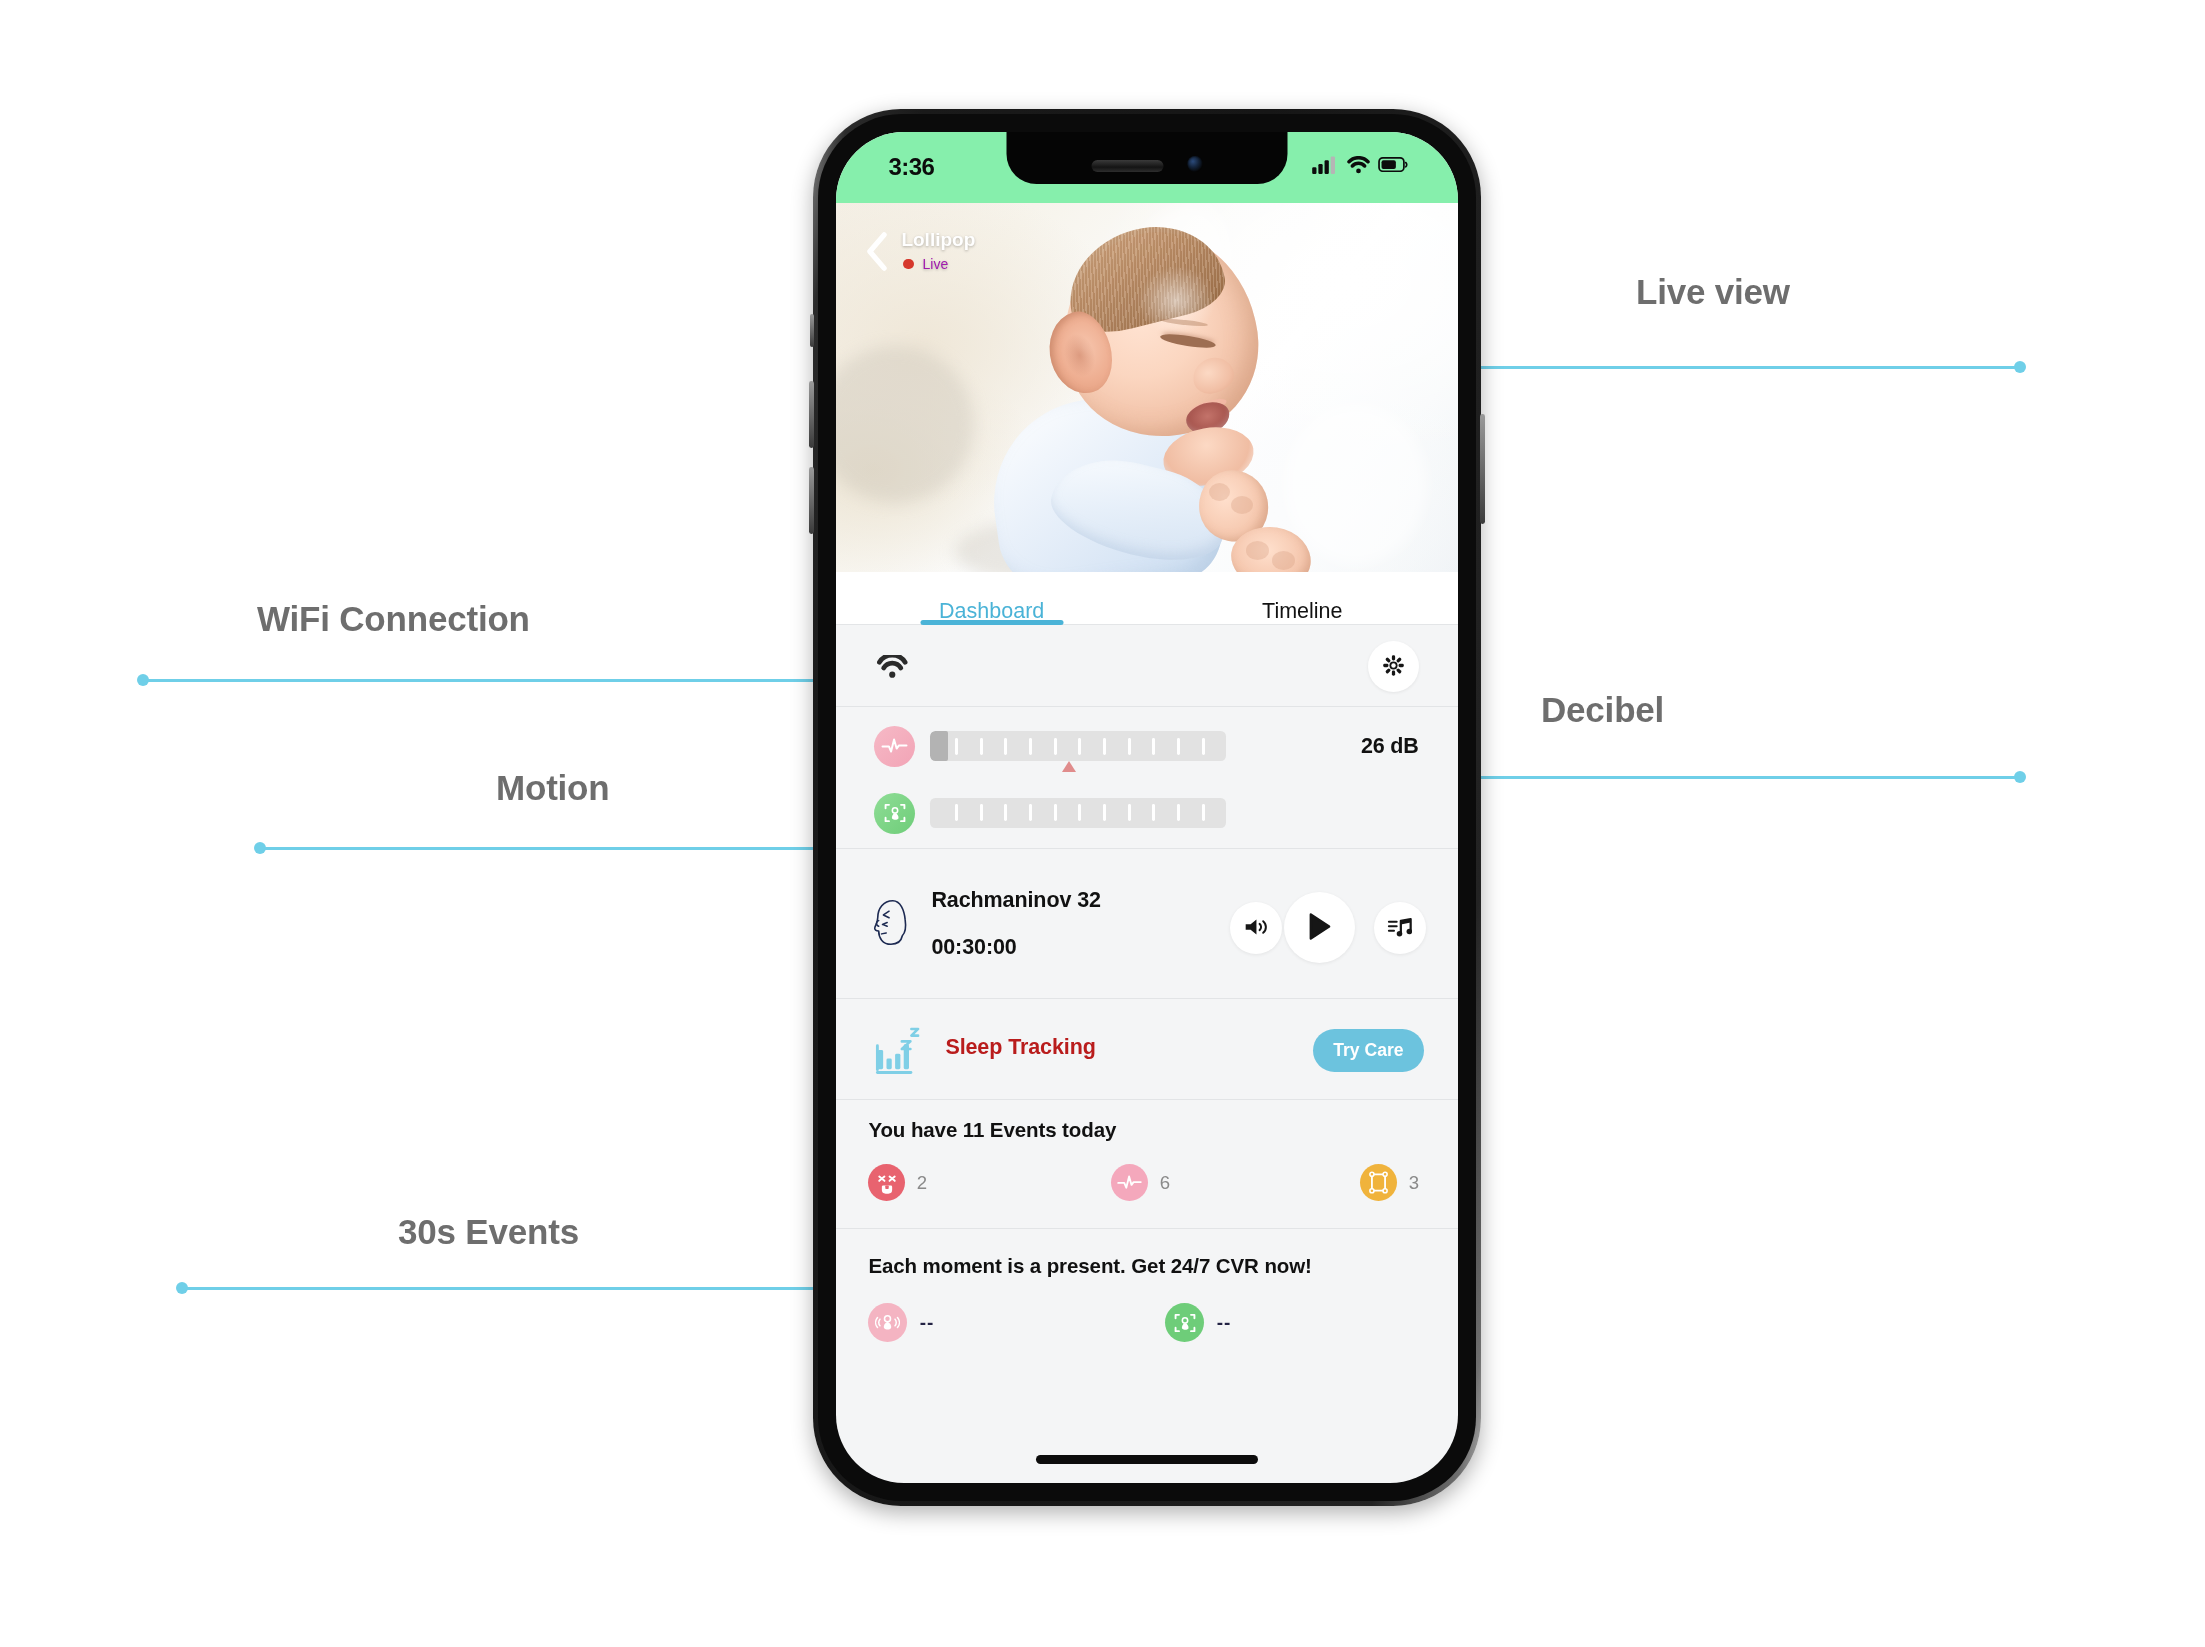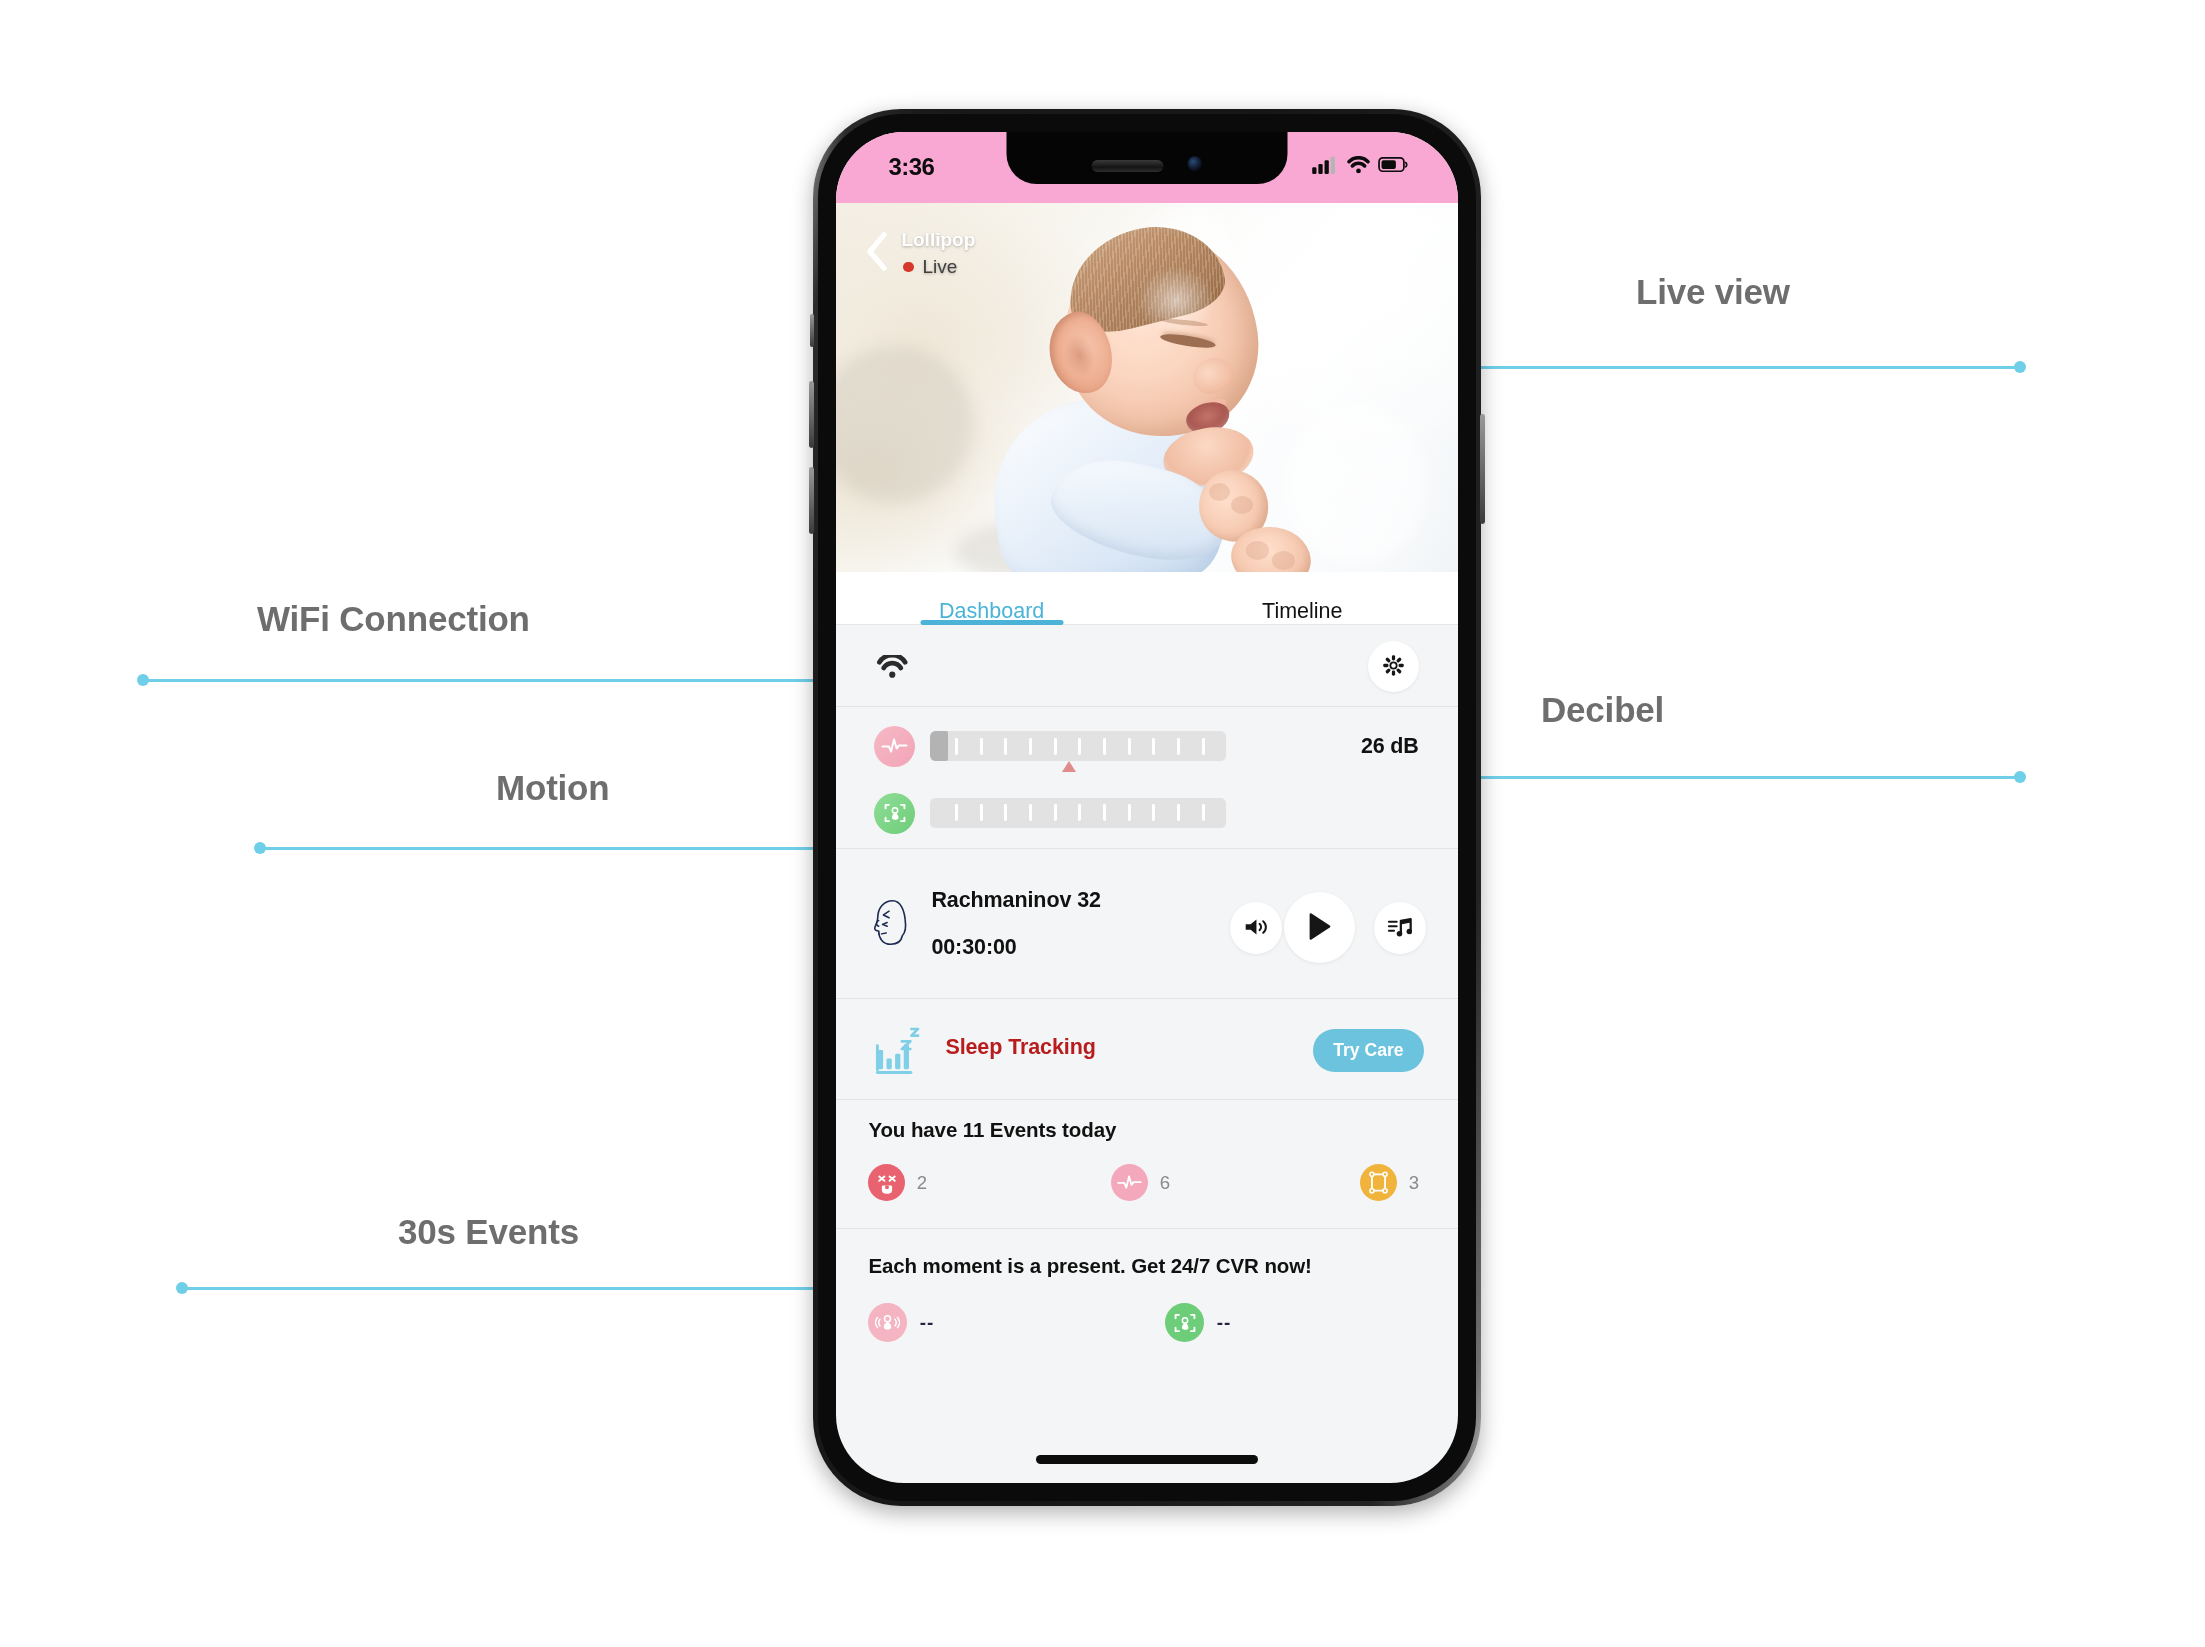--- a/index.html
+++ b/index.html
@@ -69,21 +69,21 @@
   
   .btn-side{position:absolute;background:linear-gradient(180deg,#9a9a9a,#3a3a3a);border-radius:2.4px;}
   .btn-silence{left:-3.3px;top:205px;width:4.3px;height:33px;}
   .btn-volup{left:-3.8px;top:272px;width:4.8px;height:67px;}
   .btn-voldn{left:-3.8px;top:358px;width:4.8px;height:67px;}
   .btn-power{right:-3.8px;top:305px;width:4.8px;height:110px;}
 
   
   .statusbar{
     position:absolute;left:0;top:0;width:100%;height:71px;
-    background:#f9a8d4;
+    background:#86efac;
     z-index:6;
   }
   .sb-time{
     position:absolute;left:52px;top:21px;
     font-size:24px;font-weight:700;color:#0c0c0c;letter-spacing:-0.5px;
   }
   .sb-right{
     position:absolute;right:50px;top:23px;
     display:flex;align-items:center;gap:8px;
   }
@@ -232,21 +232,21 @@
     position:absolute;left:65px;top:26px;
     font-size:19px;font-weight:700;color:#ffffff;
     text-shadow:0 0.5px 2.9px rgba(0,0,0,.28);
   }
   .lv-livewrap{
     position:absolute;left:67px;top:53px;
     display:flex;align-items:center;gap:8.6px;
   }
   .lv-dot{width:10.5px;height:10.5px;border-radius:50%;background:#d6382c;}
   .lv-live{
-    font-size:19px;color:#404040;
+    font-size:14px;color:#a21caf;
     text-shadow:0 0.5px 2.9px rgba(0,0,0,.28);
   }
 
   
   .tabs{
     position:absolute;left:0;top:440px;width:100%;height:52px;
     background:#ffffff;display:flex;
     border-bottom:1.4px solid #e3e5e7;
   }
   .tab{

